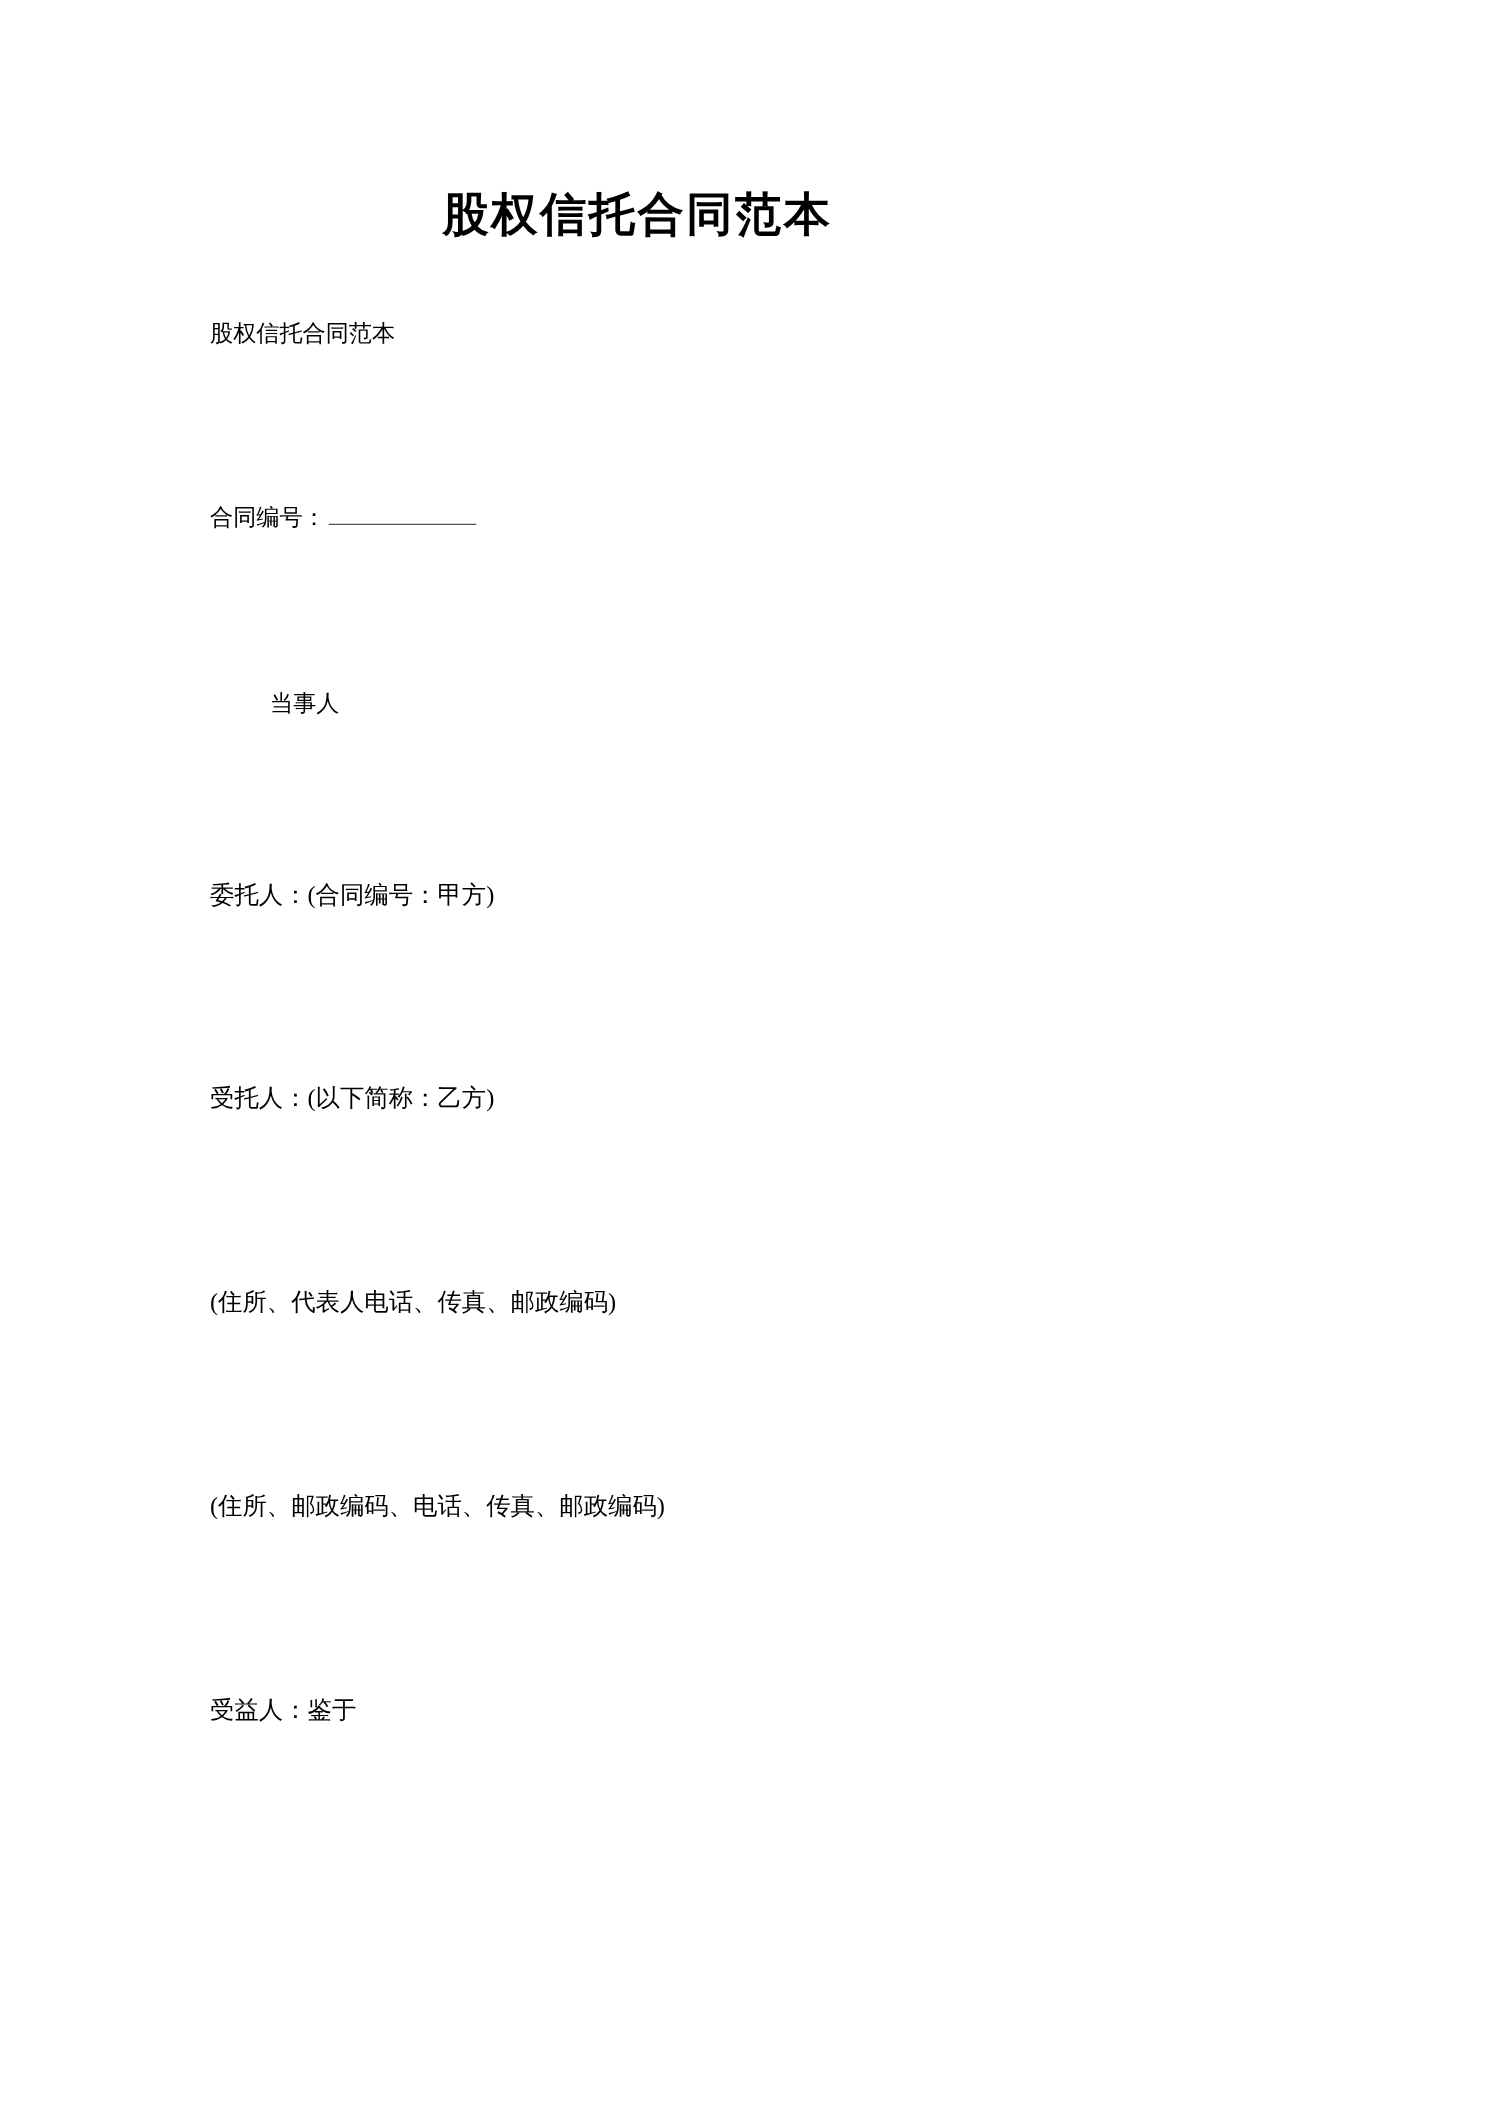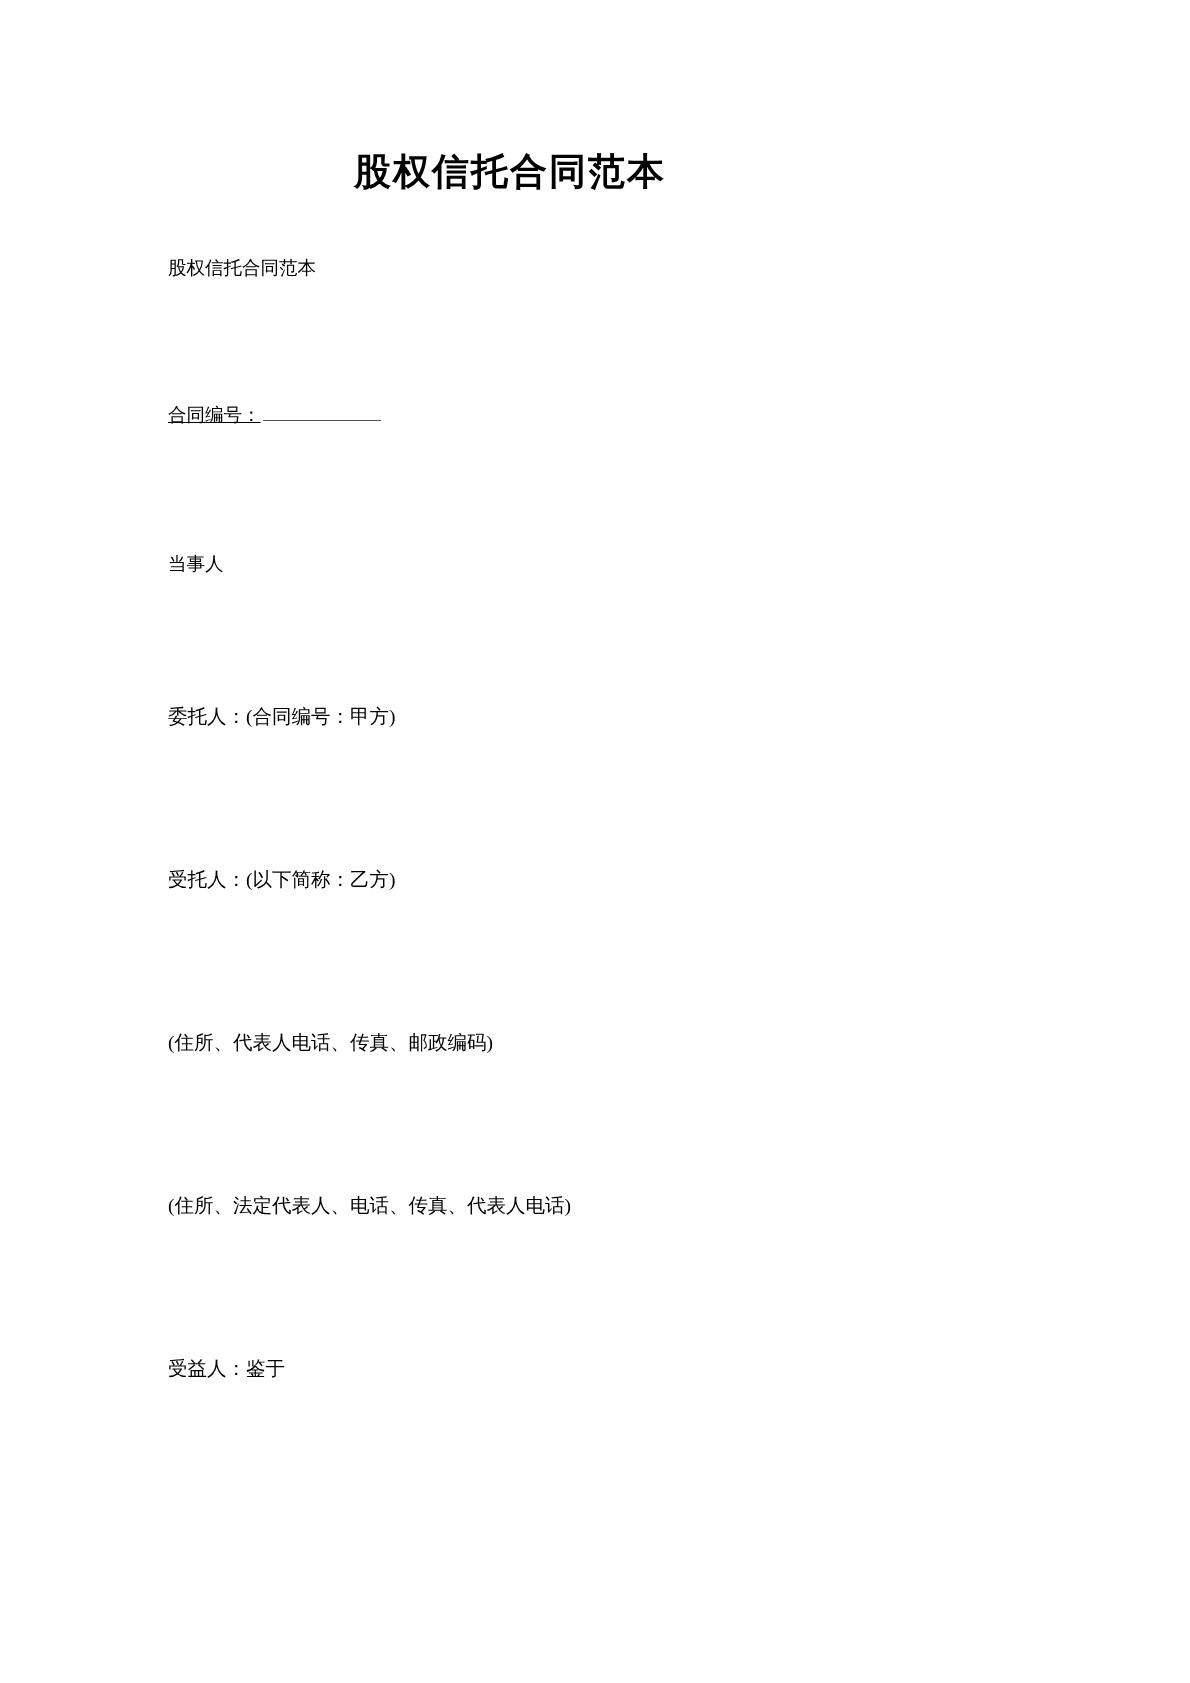--- a/index.html
+++ b/index.html
@@ -47,22 +47,22 @@
   .para.sans {
     font-family: "DejaVu Sans", "Liberation Sans", sans-serif;
     font-size: 18.5px;
   }
   .para.serif {
     font-family: "Liberation Serif", "DejaVu Serif", serif;
     font-size: 19.5px;
   }
   
   .gap-1 { margin-top: 0px; }
-  .gap-2 { margin-top: 115px; text-decoration: underline; }
-  .gap-3 { margin-top: 118px; }
+  .gap-2 { margin-top: 115px; }
+  .gap-3 { margin-top: 118px; margin-left: 48px; }
   .gap-4 { margin-top: 120px; }
   .gap-5 { margin-top: 130px; }
   .gap-6 { margin-top: 130px; }
   .gap-7 { margin-top: 130px; }
   .gap-8 { margin-top: 130px; }
   .blank-line {
     display: inline-block;
     border-bottom: 1px solid #555;
     width: 118px;
     height: 15px;
@@ -84,18 +84,18 @@
     <p class="para sans gap-2"><span>合同编号：</span><span class="blank-line"></span></p>
 
     <p class="para sans gap-3">当事人</p>
 
     <p class="para serif gap-4">委托人：(合同编号：甲方)</p>
 
     <p class="para serif gap-6">受托人：(以下简称：乙方)</p>
 
     <p class="para serif gap-5">(住所、代表人电话、传真、邮政编码)</p>
 
-    <p class="para serif gap-7">(住所、法定代表人、电话、传真、代表人电话)</p>
+    <p class="para serif gap-7">(住所、邮政编码、电话、传真、邮政编码)</p>
 
     <p class="para serif gap-8">受益人：鉴于</p>
 
   </div>
 </div>
 
 </body></html>

